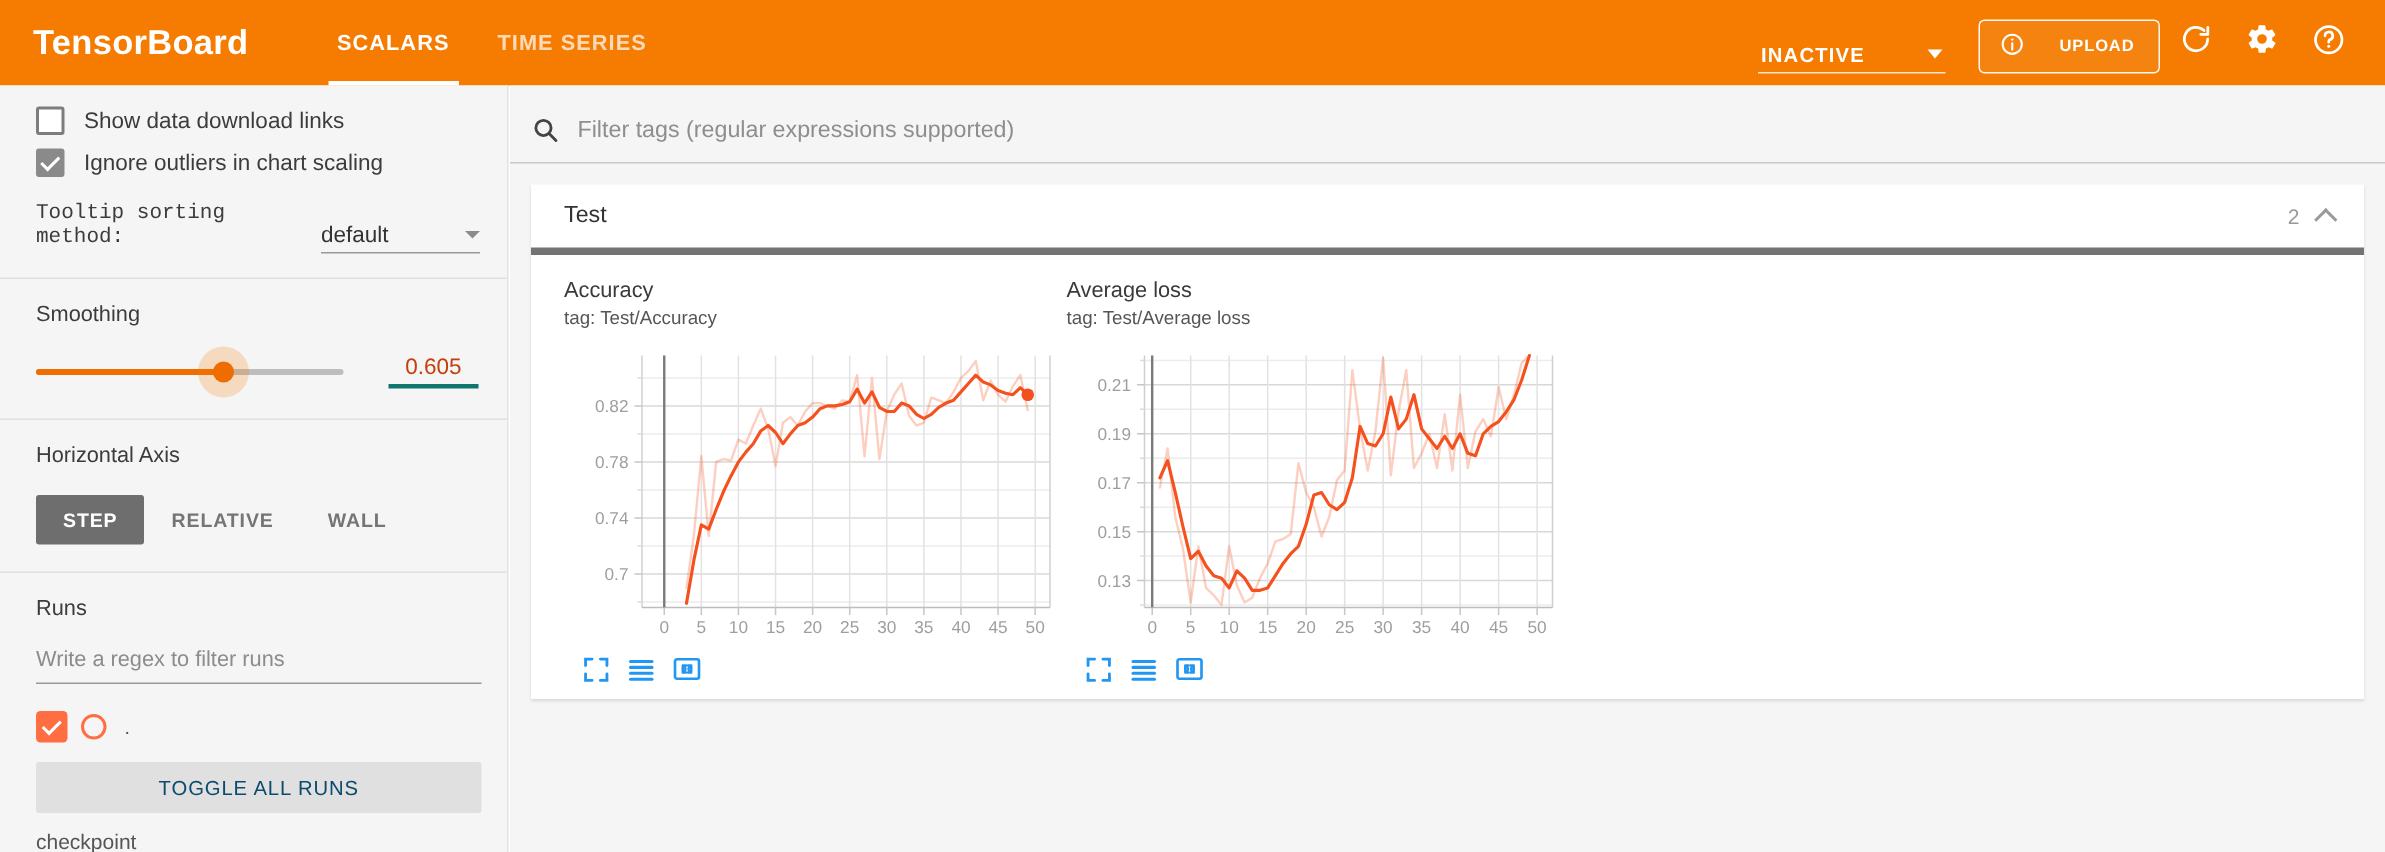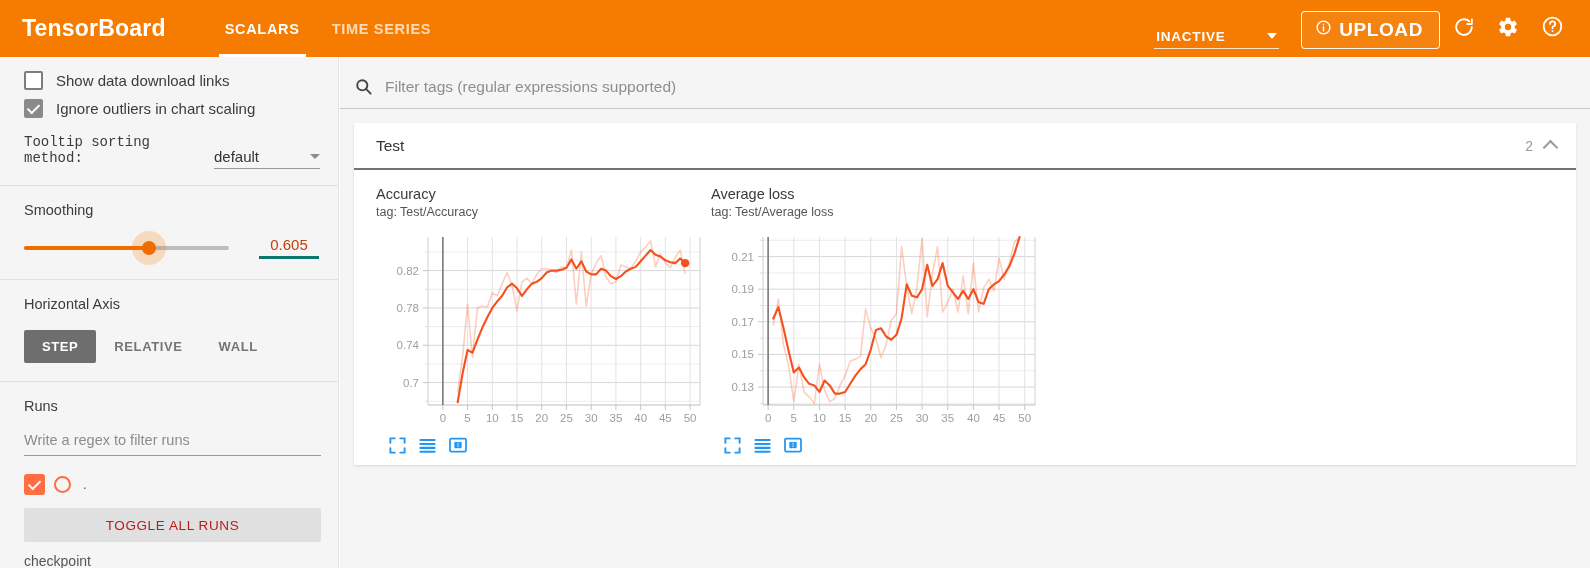--- a/index.html
+++ b/index.html
@@ -63,25 +63,25 @@
     color: #fff;
   }
   .caret {
     margin-left: auto;
     width: 0; height: 0;
     border-left: 5px solid transparent;
     border-right: 5px solid transparent;
     border-top: 6px solid #fff;
   }
   .uploadbtn {
-    display: flex; align-items: center; gap: 7px;
+    display: flex; align-items: center; gap: 23px;
     border: 1px solid rgba(255,255,255,0.95);
     border-radius: 4px;
     padding: 7px 16px 7px 13px;
-    font-size: 19px; font-weight: bold; letter-spacing: 0.6px;
+    font-size: 11px; font-weight: bold; letter-spacing: 0.6px;
     color: #fff; cursor: pointer;
     background: rgba(255,255,255,0.06);
   }
   .iconbtn {
     width: 40px; height: 40px;
     display: flex; align-items: center; justify-content: center;
     cursor: pointer; color: #fff; margin-left: 4px;
   }
 
   
@@ -194,21 +194,21 @@
     width: 17px; height: 17px; border-radius: 50%;
     border: 2px solid #ff6d42; margin-left: 9px; flex: none;
   }
   .runname { margin-left: 12px; font-size: 13px; color: #555; }
 
   .togglebtn {
     margin-top: 13px;
     width: 297px; height: 34px;
     background: #e0e0e0; border: none; border-radius: 2px;
     font-size: 13.5px; letter-spacing: 0.6px;
-    color: #b91c1c; cursor: pointer;
+    color: #0c4a6e; cursor: pointer;
     font-family: "Liberation Sans", sans-serif;
     display: flex; align-items: center; justify-content: center;
   }
   .checkpoint { margin-top: 11px; font-size: 14px; color: #555; }
 
   
   .main {
     position: absolute; left: 340px; top: 57px;
     width: 1250px; height: 511px;
     background: #f5f5f5;
@@ -234,21 +234,21 @@
   .card {
     margin: 14px 14px 0 14px;
     background: #fff;
     box-shadow: 0 1px 2px rgba(0,0,0,0.12);
     width: 1222px;
   }
   .cardhead {
     height: 47px;
     display: flex; align-items: center;
     padding: 0 20px 0 22px;
-    border-bottom: 2px solid #737373;
+    border-bottom: 5px solid #737373;
     cursor: pointer;
   }
   .cardtitle { font-size: 15.5px; color: #333; }
   .cardcount { margin-left: auto; font-size: 14px; color: #999; }
   .chev {
     margin-left: 12px; width: 11px; height: 11px;
     border: solid #9a9a9a; border-width: 2px 2px 0 0;
     transform: rotate(-45deg); margin-top: 4px;
   }
 

